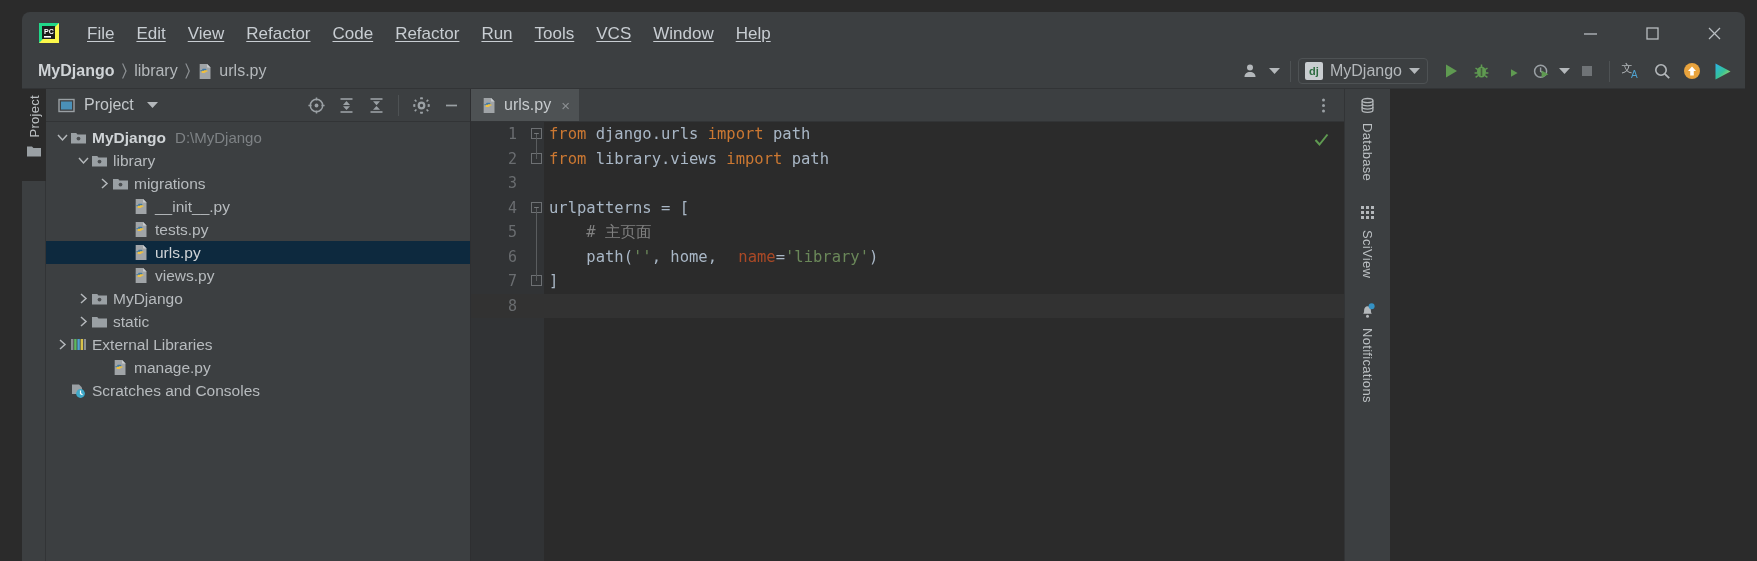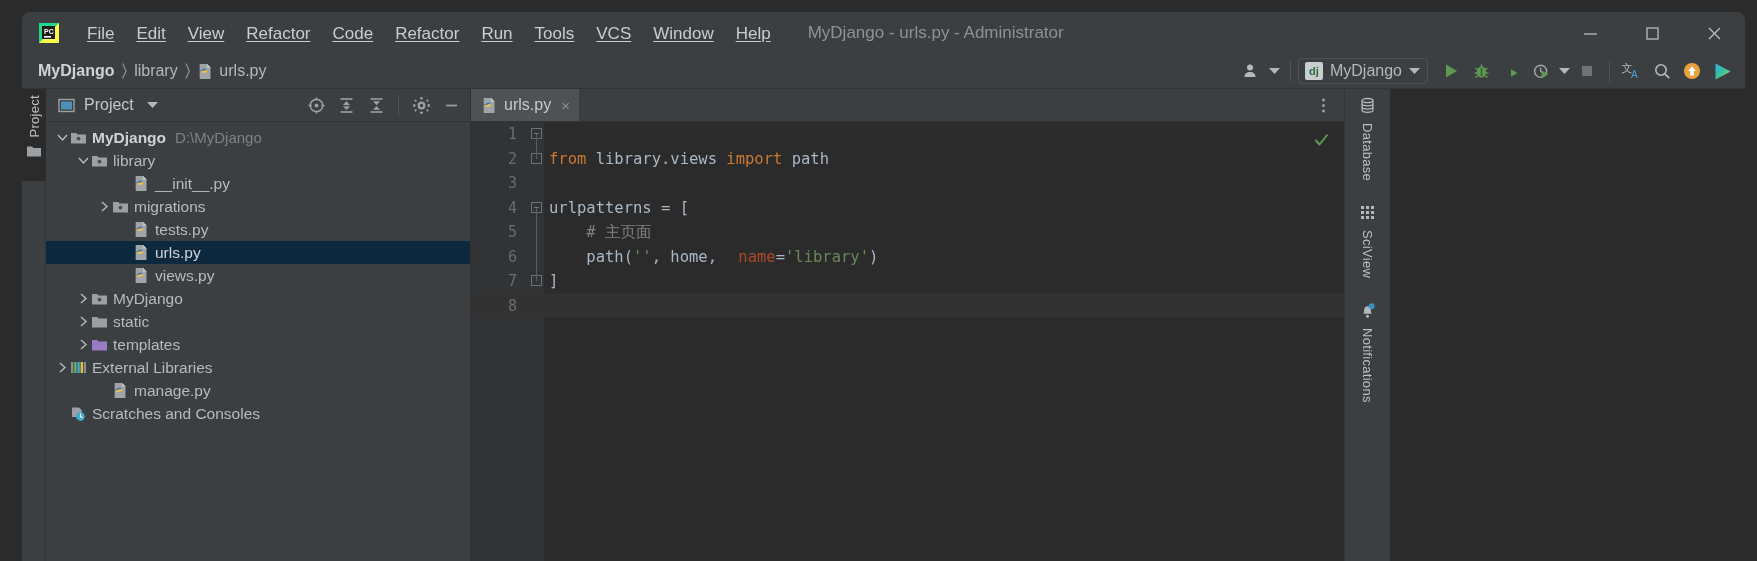--- a/index.html
+++ b/index.html
@@ -195,21 +195,20 @@
       <div class="menu-item"><u>Refactor</u></div>
       <div class="menu-item"><u>Code</u></div>
       <div class="menu-item"><u>Refactor</u></div>
       <div class="menu-item"><u>Run</u></div>
       <div class="menu-item"><u>Tools</u></div>
       <div class="menu-item"><u>VCS</u></div>
       <div class="menu-item"><u>Window</u></div>
       <div class="menu-item"><u>Help</u></div>
     </div>
 
-    <div class="win-title">MyDjango - urls.py - Administrator</div>
 
     <div class="win-ctrls">
       <div class="win-btn">
         <svg width="17" height="17">
             <line x1="2" y1="9" x2="15" y2="9" stroke="#b9bdc1" stroke-width="1.3"></line>
           </svg>
       </div>
       <div class="win-btn">
         <svg width="17" height="17">
             <rect x="3" y="3" width="11" height="11" fill="none" stroke="#b9bdc1" stroke-width="1.3"></rect>
@@ -436,50 +435,50 @@
           <span class="tree-ico">
             <span style="display: flex;">
               <svg width="17" height="16" viewBox="0 0 17 16">
                 <path d="M1 3 h5.2 l1.3 1.6 H16 V13.6 H1 Z" fill="#9aa0a4"></path>
                 <circle cx="8.5" cy="8.6" r="1.9" fill="#4a4d50"></circle>
               </svg>
             </span>
           </span>
           <span class="tree-label">library</span>
         </div>
+        <div class="tree-row" style="padding-left: 50px;">
+          <span class="arrow">
+            <svg width="9" height="11">
+              <path d="M2 1 L7 5.5 L2 10" stroke="#b4b8bb" stroke-width="1.5" fill="none"></path>
+            </svg>
+          </span>
+          <span class="tree-ico">
+            <span style="display: flex;">
+              <svg width="17" height="16" viewBox="0 0 17 16">
+                <path d="M1 3 h5.2 l1.3 1.6 H16 V13.6 H1 Z" fill="#9aa0a4"></path>
+                <circle cx="8.5" cy="8.6" r="1.9" fill="#4a4d50"></circle>
+              </svg>
+            </span>
+          </span>
+          <span class="tree-label">migrations</span>
+        </div>
         <div class="tree-row" style="padding-left: 71px;">
           <span class="arrow"></span>
           <span class="tree-ico">
             <span style="display: flex;">
               <svg width="17" height="17" viewBox="0 0 16 16">
                 <path d="M2.5 1 h7 l3.2 3.2 V15 h-10.2 Z" fill="#a0a4a7"></path>
                 <path d="M9.5 1 l3.2 3.2 h-3.2 Z" fill="#cbcfd2"></path>
                 <path d="M4.6 6.3 c0-.9.6-1.4 1.6-1.4h2.1c.9 0 1.5.5 1.5 1.3v1.5h-3v.5h-3.1c-.7 0-1.1-.5-1.1-1.3v-.6z" fill="#3c78a8" transform="translate(1.2,1.6) scale(0.78)"></path>
                 <path d="M11 9.9 c0 .9-.6 1.4-1.6 1.4H7.3c-.9 0-1.5-.5-1.5-1.3V8.5h3V8h3.1c.7 0 1.1.5 1.1 1.3v.6z" fill="#f0c040" transform="translate(-0.3,0.6) scale(0.78)"></path>
               </svg>
             </span>
           </span>
           <span class="tree-label">__init__.py</span>
         </div>
-        <div class="tree-row" style="padding-left: 50px;">
-          <span class="arrow">
-            <svg width="9" height="11">
-              <path d="M2 1 L7 5.5 L2 10" stroke="#b4b8bb" stroke-width="1.5" fill="none"></path>
-            </svg>
-          </span>
-          <span class="tree-ico">
-            <span style="display: flex;">
-              <svg width="17" height="16" viewBox="0 0 17 16">
-                <path d="M1 3 h5.2 l1.3 1.6 H16 V13.6 H1 Z" fill="#9aa0a4"></path>
-                <circle cx="8.5" cy="8.6" r="1.9" fill="#4a4d50"></circle>
-              </svg>
-            </span>
-          </span>
-          <span class="tree-label">migrations</span>
-        </div>
         <div class="tree-row" style="padding-left: 71px;">
           <span class="arrow"></span>
           <span class="tree-ico">
             <span style="display: flex;">
               <svg width="17" height="17" viewBox="0 0 16 16">
                 <path d="M2.5 1 h7 l3.2 3.2 V15 h-10.2 Z" fill="#a0a4a7"></path>
                 <path d="M9.5 1 l3.2 3.2 h-3.2 Z" fill="#cbcfd2"></path>
                 <path d="M4.6 6.3 c0-.9.6-1.4 1.6-1.4h2.1c.9 0 1.5.5 1.5 1.3v1.5h-3v.5h-3.1c-.7 0-1.1-.5-1.1-1.3v-.6z" fill="#3c78a8" transform="translate(1.2,1.6) scale(0.78)"></path>
                 <path d="M11 9.9 c0 .9-.6 1.4-1.6 1.4H7.3c-.9 0-1.5-.5-1.5-1.3V8.5h3V8h3.1c.7 0 1.1.5 1.1 1.3v.6z" fill="#f0c040" transform="translate(-0.3,0.6) scale(0.78)"></path>
               </svg>
@@ -538,35 +537,20 @@
             </svg>
           </span>
           <span class="tree-ico">
             <span style="display: flex;">
               <svg width="17" height="16" viewBox="0 0 17 16">
                 <path d="M1 3 h5.2 l1.3 1.6 H16 V13.6 H1 Z" fill="#9aa0a4"></path>
               </svg>
             </span>
           </span>
           <span class="tree-label">static</span>
-        </div>
-        <div class="tree-row" style="padding-left: 29px;">
-          <span class="arrow">
-            <svg width="9" height="11">
-              <path d="M2 1 L7 5.5 L2 10" stroke="#b4b8bb" stroke-width="1.5" fill="none"></path>
-            </svg>
-          </span>
-          <span class="tree-ico">
-            <span style="display: flex;">
-              <svg width="17" height="16" viewBox="0 0 17 16">
-                <path d="M1 3 h5.2 l1.3 1.6 H16 V13.6 H1 Z" fill="#9b7cc4"></path>
-              </svg>
-            </span>
-          </span>
-          <span class="tree-label">templates</span>
         </div>
         <div class="tree-row" style="padding-left: 8px;">
           <span class="arrow">
             <svg width="9" height="11">
               <path d="M2 1 L7 5.5 L2 10" stroke="#b4b8bb" stroke-width="1.5" fill="none"></path>
             </svg>
           </span>
           <span class="tree-ico">
             <span style="display: flex;">
               <svg width="17" height="15" viewBox="0 0 17 15">
@@ -632,21 +616,21 @@
             <circle cx="2.5" cy="15" r="1.5" fill="#9aa0a4"></circle>
           </svg>
         </div>
       </div>
     </div>
 
     <div class="code-wrap">
       <div class="gutter"></div>
       <div class="fold-col"></div>
       <div class="code-lines" id="code-root">
-          <div class="cl"><span class="lno">1</span><span class="fold-mark">−</span></div>
+          <div class="cl"><span class="lno">1</span><span class="fold-mark">−</span><span class="txt"><span class="k-kw">from</span><span class="k-id"> </span><span class="k-id">django.urls</span><span class="k-id"> </span><span class="k-kw">import</span><span class="k-id"> </span><span class="k-id">path</span></span></div>
           <div class="cl"><span class="lno">2</span><span class="fold-mark"></span><span class="txt"><span class="k-kw">from</span><span class="k-id"> </span><span class="k-id">library.views</span><span class="k-id"> </span><span class="k-kw">import</span><span class="k-id"> </span><span class="k-id">path</span></span></div>
           <div class="cl"><span class="lno">3</span><span class="txt"></span></div>
           <div class="cl"><span class="lno">4</span><span class="fold-mark">−</span><span class="txt"><span class="k-id">urlpatterns</span><span class="k-id"> = [</span></span></div>
           <div class="cl"><span class="lno">5</span><span class="txt"><span class="k-cmt">    # 主页面</span></span></div>
           <div class="cl"><span class="lno">6</span><span class="txt"><span class="k-id">    </span><span class="k-fn">path</span><span class="k-id">(</span><span class="k-str">''</span><span class="k-id">, home, </span><span class="k-named">name</span><span class="k-id">=</span><span class="k-str">'library'</span><span class="k-id">)</span></span></div>
           <div class="cl"><span class="lno">7</span><span class="fold-mark"></span><span class="txt"><span class="k-id">]</span></span></div>
           <div class="cl cur-hl"><span class="lno">8</span><span class="txt"></span></div>
         </div>
       <div class="inspect-ok">
         <svg width="17" height="17" viewBox="0 0 17 17">

